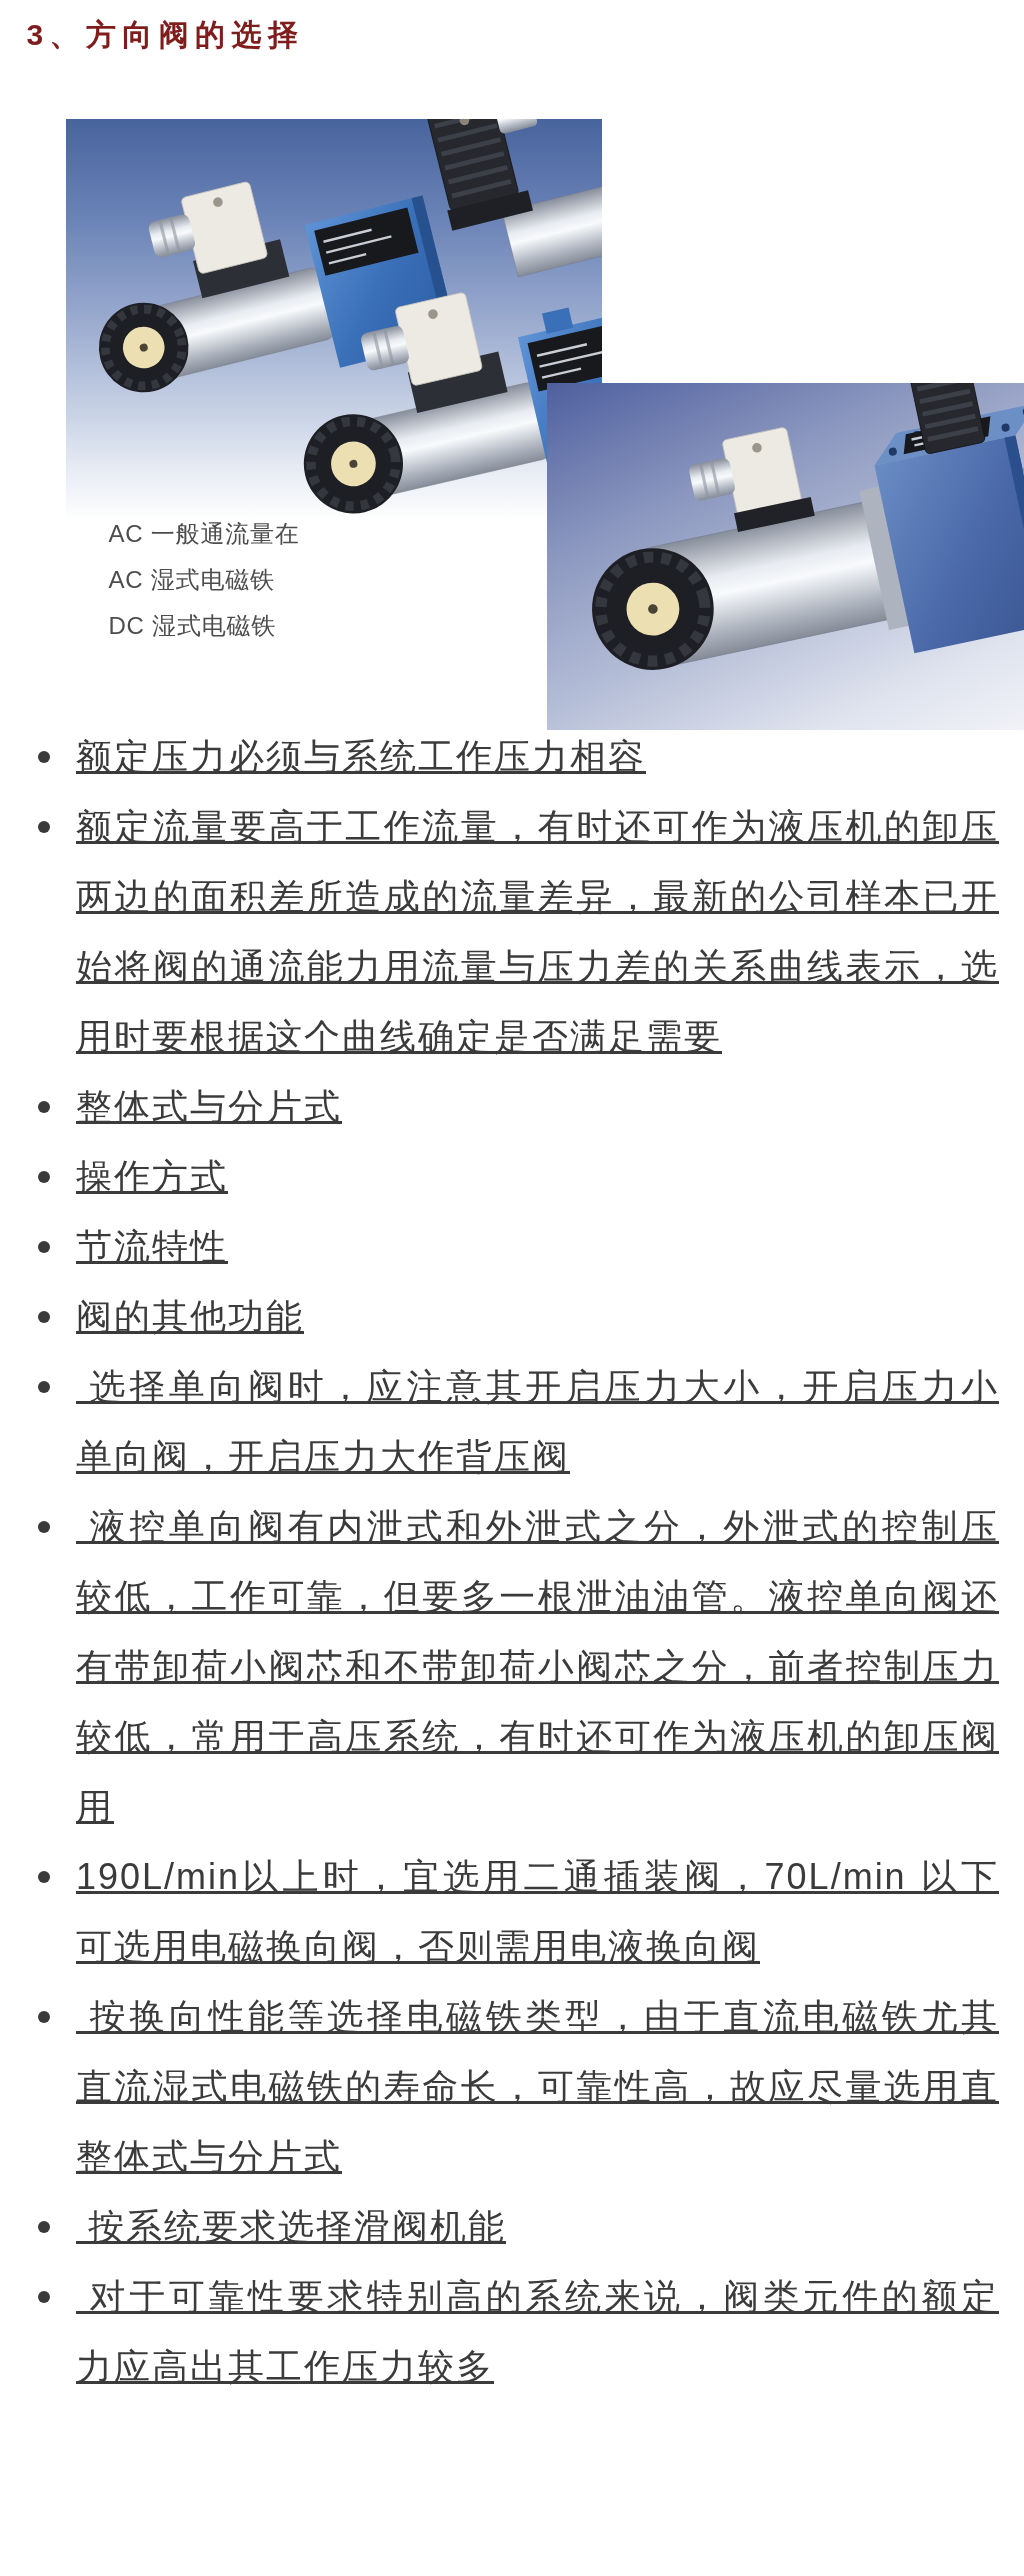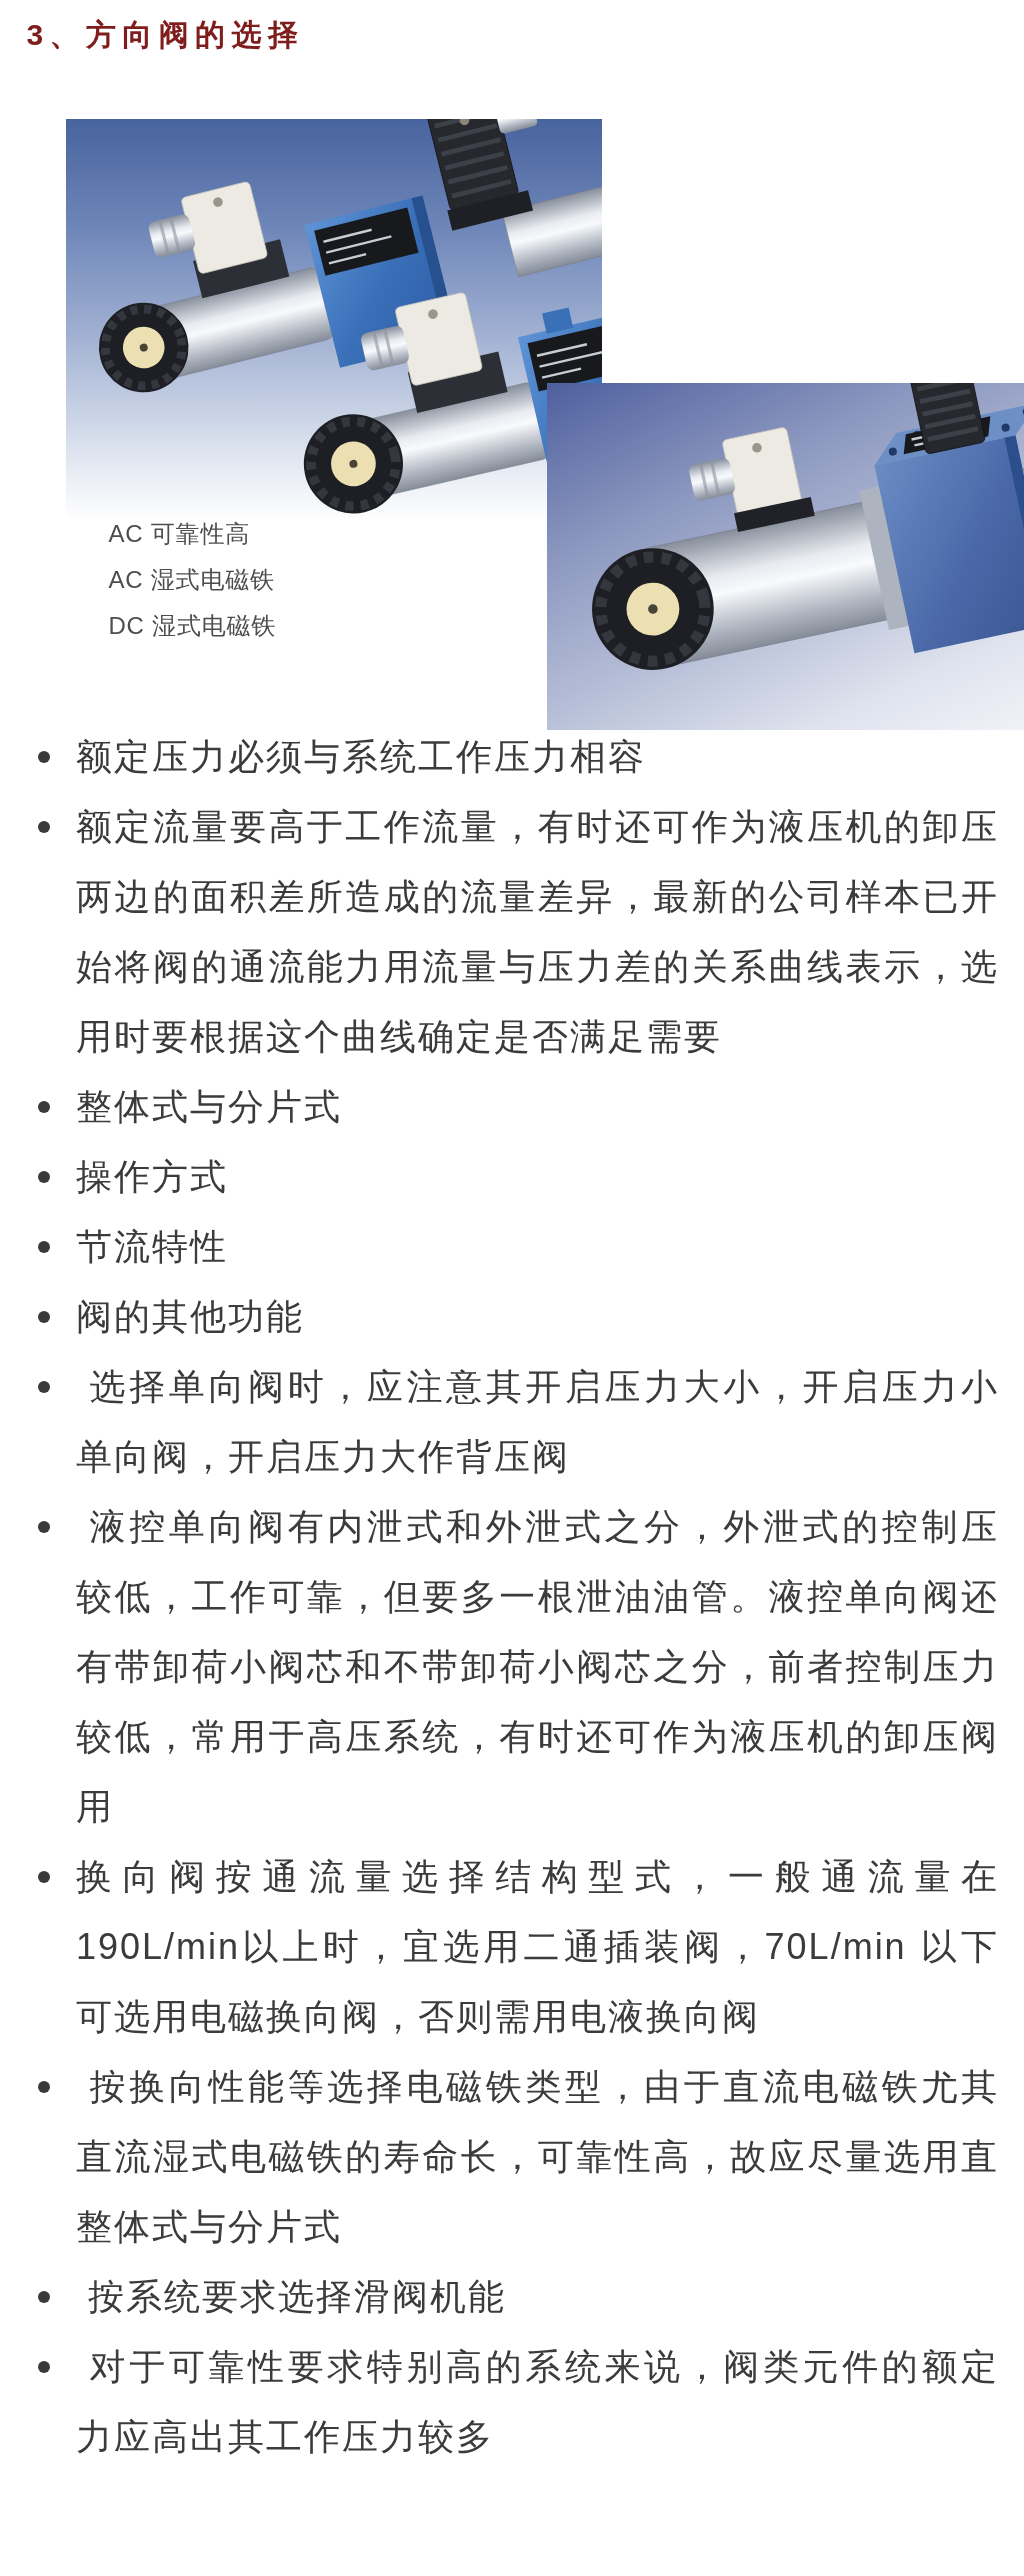--- a/index.html
+++ b/index.html
@@ -36,21 +36,21 @@
   
   .bullets{position:absolute;left:38px;top:722px;width:961px;}
   .item{position:relative;padding-left:38px;}
   .dot{
     position:absolute;left:0;top:29px;width:12px;height:12px;
     border-radius:50%;background:#3a3a3a;
   }
   .line{
     height:70px;line-height:70px;overflow:hidden;
     font-size:36px;color:#3b3b3b;letter-spacing:2px;
-    text-align:left;white-space:nowrap;
+    text-align:left;white-space:nowrap;text-decoration:underline;
   }
   .line.fill{text-align:justify;text-align-last:justify;white-space:normal;}
 </style>
 </head>
 <body>
 
 <div class="page-title">3、方向阀的选择</div>
 
 <figure class="photo photo-1">
   <svg width="536" height="591" viewBox="0 0 670 738">
@@ -127,21 +127,21 @@
       <g>
         <rect x="122" y="-58" width="90" height="100" rx="6" fill="#eceae3" stroke="#c9c6bd"></rect>
         <circle cx="167" cy="-40" r="6" fill="#9a968b"></circle>
         <rect x="72" y="-36" width="54" height="48" rx="9" fill="url(#sil)"></rect>
         <path d="M90 -36v48M104 -36v48" stroke="#8e95a0" stroke-width="4" opacity="0.6"></path>
       </g>
     </g>
   </svg>
 
   <div class="photo-labels">
-      <div class="photo-label">AC 可靠性高</div>
+      <div class="photo-label">AC 一般通流量在</div>
       <div class="photo-label">AC 湿式电磁铁</div>
       <div class="photo-label">DC 湿式电磁铁</div>
     </div>
 </figure>
 
 <figure class="photo photo-2">
   <svg width="518" height="347" viewBox="0 0 647 433">
     <defs>
       <linearGradient id="sil2" x1="0" y1="0" x2="0" y2="1">
         <stop offset="0" stop-color="#878e9b"></stop>
@@ -258,21 +258,20 @@
         <div class="line fill">&nbsp;液控单向阀有内泄式和外泄式之分，外泄式的控制压力</div>
         <div class="line fill">较低，工作可靠，但要多一根泄油油管。液控单向阀还</div>
         <div class="line fill">有带卸荷小阀芯和不带卸荷小阀芯之分，前者控制压力</div>
         <div class="line fill">较低，常用于高压系统，有时还可作为液压机的卸压阀</div>
         <div class="line">用</div>
       </div>
     </div>
     <div class="item">
       <span class="dot"></span>
       <div class="lines">
-        <div class="line fill">换向阀按通流量选择结构型式，一般通流量在</div>
         <div class="line fill">190L/min以上时，宜选用二通插装阀，70L/min 以下</div>
         <div class="line">可选用电磁换向阀，否则需用电液换向阀</div>
       </div>
     </div>
     <div class="item">
       <span class="dot"></span>
       <div class="lines">
         <div class="line fill">&nbsp;按换向性能等选择电磁铁类型，由于直流电磁铁尤其是</div>
         <div class="line fill">直流湿式电磁铁的寿命长，可靠性高，故应尽量选用直</div>
         <div class="line">整体式与分片式</div>

